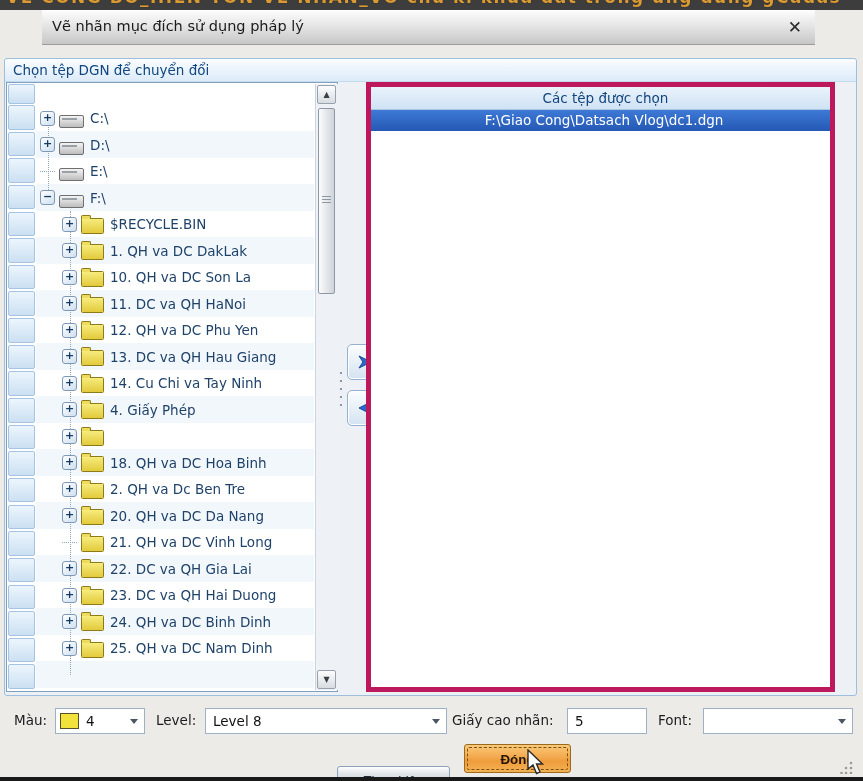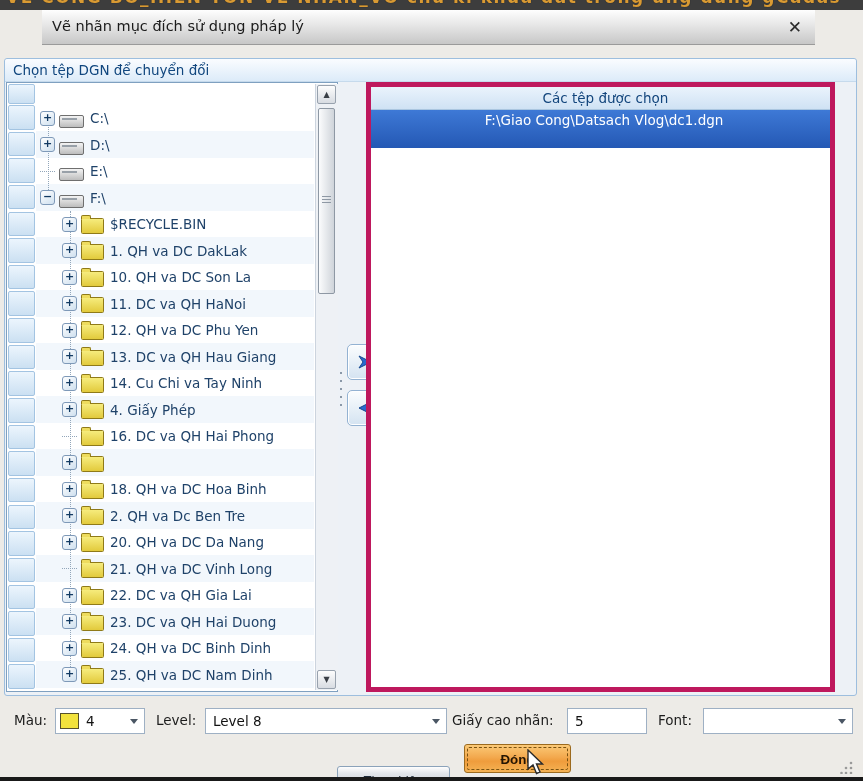--- a/index.html
+++ b/index.html
@@ -72,21 +72,21 @@
   .arrow-btn{position:absolute;left:347px;width:36px;height:36px;box-sizing:border-box;padding:0;
         border:1px solid #93b2d2;border-radius:5px;cursor:pointer;
         background:linear-gradient(180deg,#fbfdfe,#d4e3f1);box-shadow:inset 0 0 0 1px #ffffff;}
   .arrow-btn svg{display:block;margin:auto;}
 
   
   .rpanel{position:absolute;left:366px;top:82px;width:469px;height:610px;box-sizing:border-box;
         background:#fff;border:5px solid #be185d;text-align:center;}
   .rheader{height:22px;line-height:22px;padding-left:10px;color:#12457c;
         background:linear-gradient(180deg,#eaf3fc,#cfe2f4);border-bottom:1px solid #aac6e0;}
-  .sel-row{height:38px;line-height:21px;padding-left:7px;white-space:nowrap;color:#cfd8e4;}
+  .sel-row{height:21px;line-height:21px;padding-left:7px;white-space:nowrap;color:#cfd8e4;}
   .sel-row.selected{color:#fff;background:linear-gradient(180deg,#3e79d6,#2458b4);}
 
   
   .lbl{position:absolute;top:712px;color:#1c1c1c;}
   .combo{position:absolute;top:708px;height:26px;box-sizing:border-box;background:#fff;
         border:1px solid #9eb0c4;display:flex;align-items:center;}
   .dd{margin-left:auto;margin-right:6px;width:0;height:0;flex:none;
         border-left:4px solid transparent;border-right:4px solid transparent;border-top:5px solid #4a5664;}
   .swatch{flex:none;width:19px;height:16px;margin-left:4px;box-sizing:border-box;border:1px solid #56512b;}
   .combo .val{margin-left:7px;color:#111;white-space:nowrap;}
@@ -213,26 +213,20 @@
           <span class="pad" style="width: 26px;"></span>
           <span class="expand">+</span>
           <span class="folder-icon"></span>
           <span class="tree-label">14. Cu Chi va Tay Ninh</span>
         </div>
         <div class="tree-row">
           <span class="pad" style="width: 26px;"></span>
           <span class="expand">+</span>
           <span class="folder-icon"></span>
           <span class="tree-label">4. Giấy Phép</span>
-        </div>
-        <div class="tree-row">
-          <span class="pad" style="width: 26px;"></span>
-          <span class="stub"></span>
-          <span class="folder-icon"></span>
-          <span class="tree-label">16. DC va QH Hai Phong</span>
         </div>
         <div class="tree-row">
           <span class="pad" style="width: 26px;"></span>
           <span class="expand">+</span>
           <span class="folder-icon"></span>
         </div>
         <div class="tree-row">
           <span class="pad" style="width: 26px;"></span>
           <span class="expand">+</span>
           <span class="folder-icon"></span>

